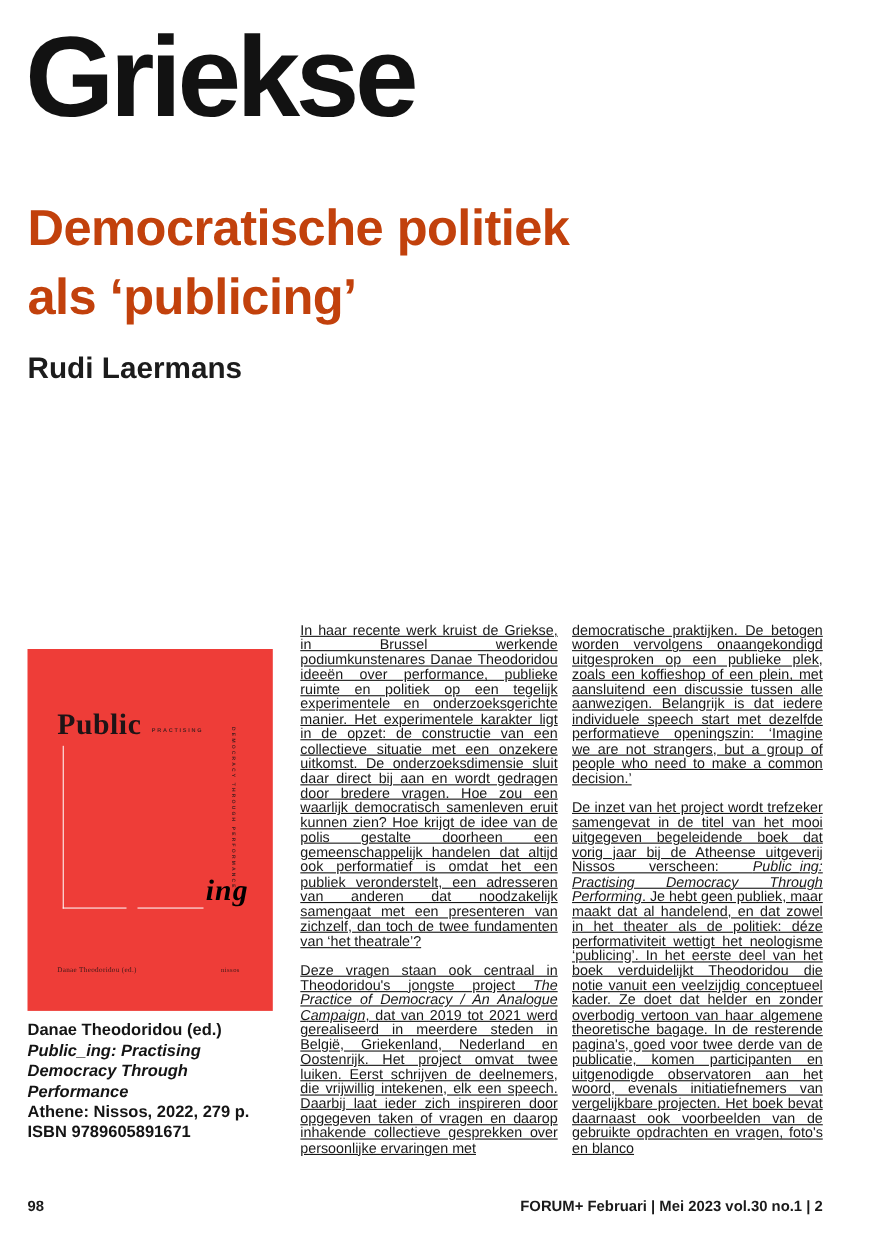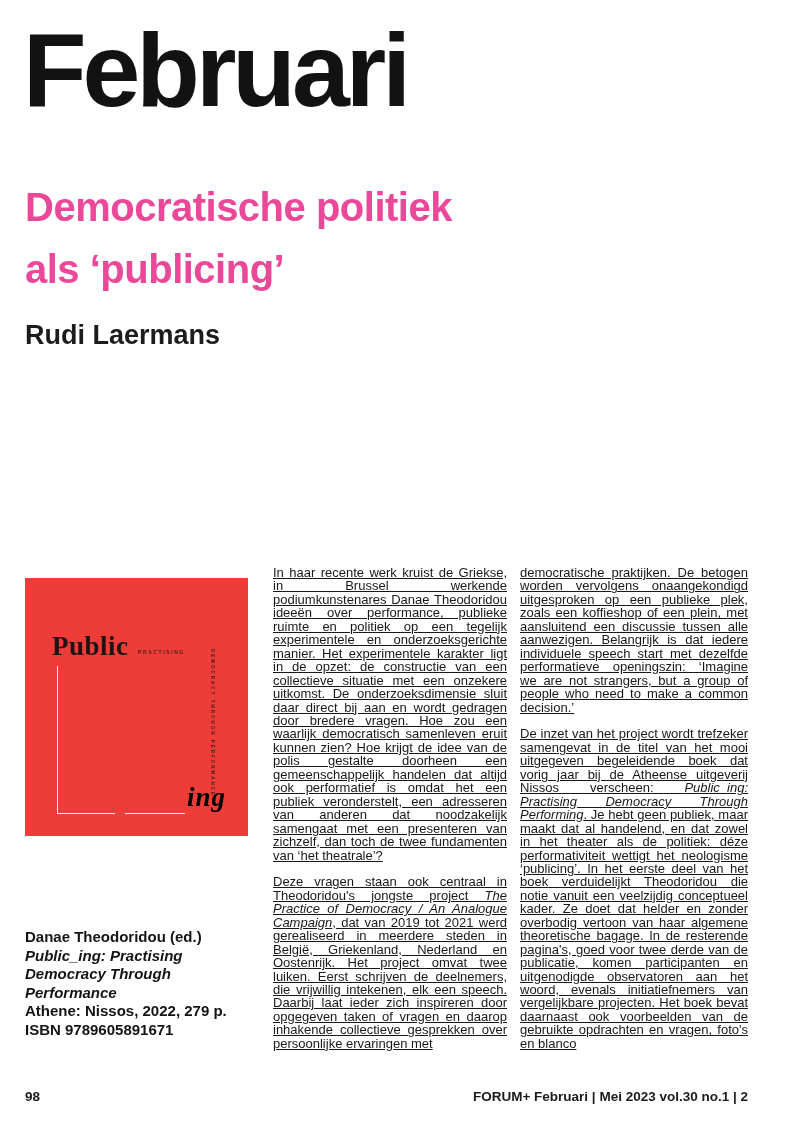--- a/index.html
+++ b/index.html
@@ -8,30 +8,30 @@
     font-family:"Liberation Sans",sans-serif;color:#1a1a1a;overflow:hidden;
   }
   
   .kicker{
     position:absolute;left:23px;top:18px;
     font-size:104px;font-weight:bold;letter-spacing:-4px;line-height:1;
     color:#121212;white-space:nowrap;
   }
   .title{
     position:absolute;left:25px;top:176px;
-    font-size:40px;font-weight:bold;letter-spacing:-0.5px;line-height:62px;
-    color:#ec4899;
+    font-size:46px;font-weight:bold;letter-spacing:-0.5px;line-height:62px;
+    color:#c2410c;
   }
   .author{
     position:absolute;left:25px;top:320px;
     font-size:27px;font-weight:bold;letter-spacing:0;color:#1c1c1c;
   }
   
   .cover{
-    position:absolute;left:25px;top:578px;width:223px;height:258px;
+    position:absolute;left:25px;top:590px;width:223px;height:329px;
     overflow:hidden;
   }
   .cover-title{
     position:absolute;left:27px;top:53px;
     font-family:"Liberation Serif",serif;font-weight:bold;
     font-size:27px;color:#1e1416;letter-spacing:0.5px;
   }
   .cover-practising{
     position:absolute;left:113px;top:71px;
     font-size:5px;letter-spacing:1.6px;color:#4c2020;font-weight:bold;
@@ -81,21 +81,21 @@
     font-size:13.5px;font-weight:bold;color:#1a1a1a;text-align:right;
   }
   .footer-right{
     position:absolute;right:46px;top:1089px;
     font-size:13.5px;font-weight:bold;color:#1a1a1a;white-space:nowrap;text-align:center;
   }
 </style>
 </head>
 <body>
 
-<div class="kicker">Februari</div>
+<div class="kicker">Griekse</div>
 <div class="title" style="white-space: pre-line;">Democratische politiek
 als ‘publicing’</div>
 <div class="author">Rudi Laermans</div>
 
 <div class="cover" style="background: rgb(238, 61, 56);">
   <span class="cover-title">Public</span>
   <span class="cover-practising">PRACTISING</span>
   <span class="cover-vertical">DEMOCRACY THROUGH PERFORMANCE</span>
   <span class="cover-line-v"></span>
   <span class="cover-line-h1"></span>

